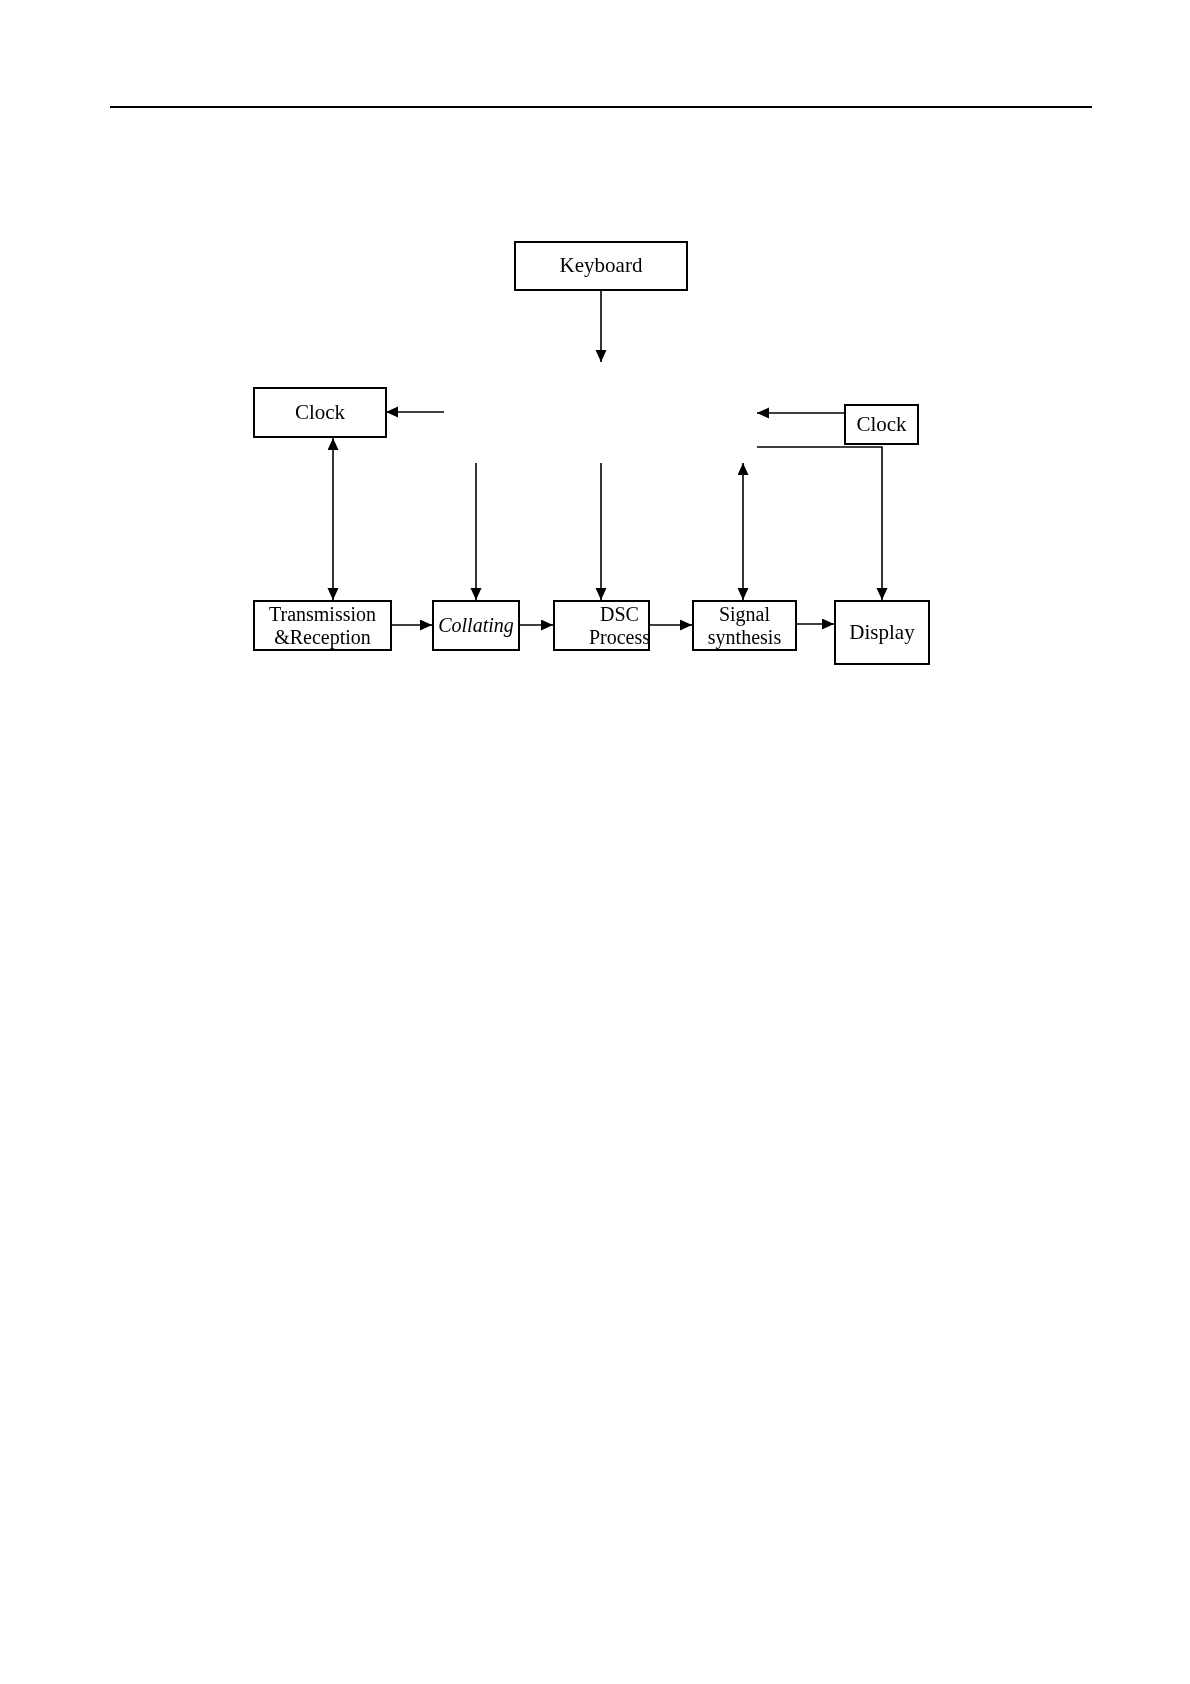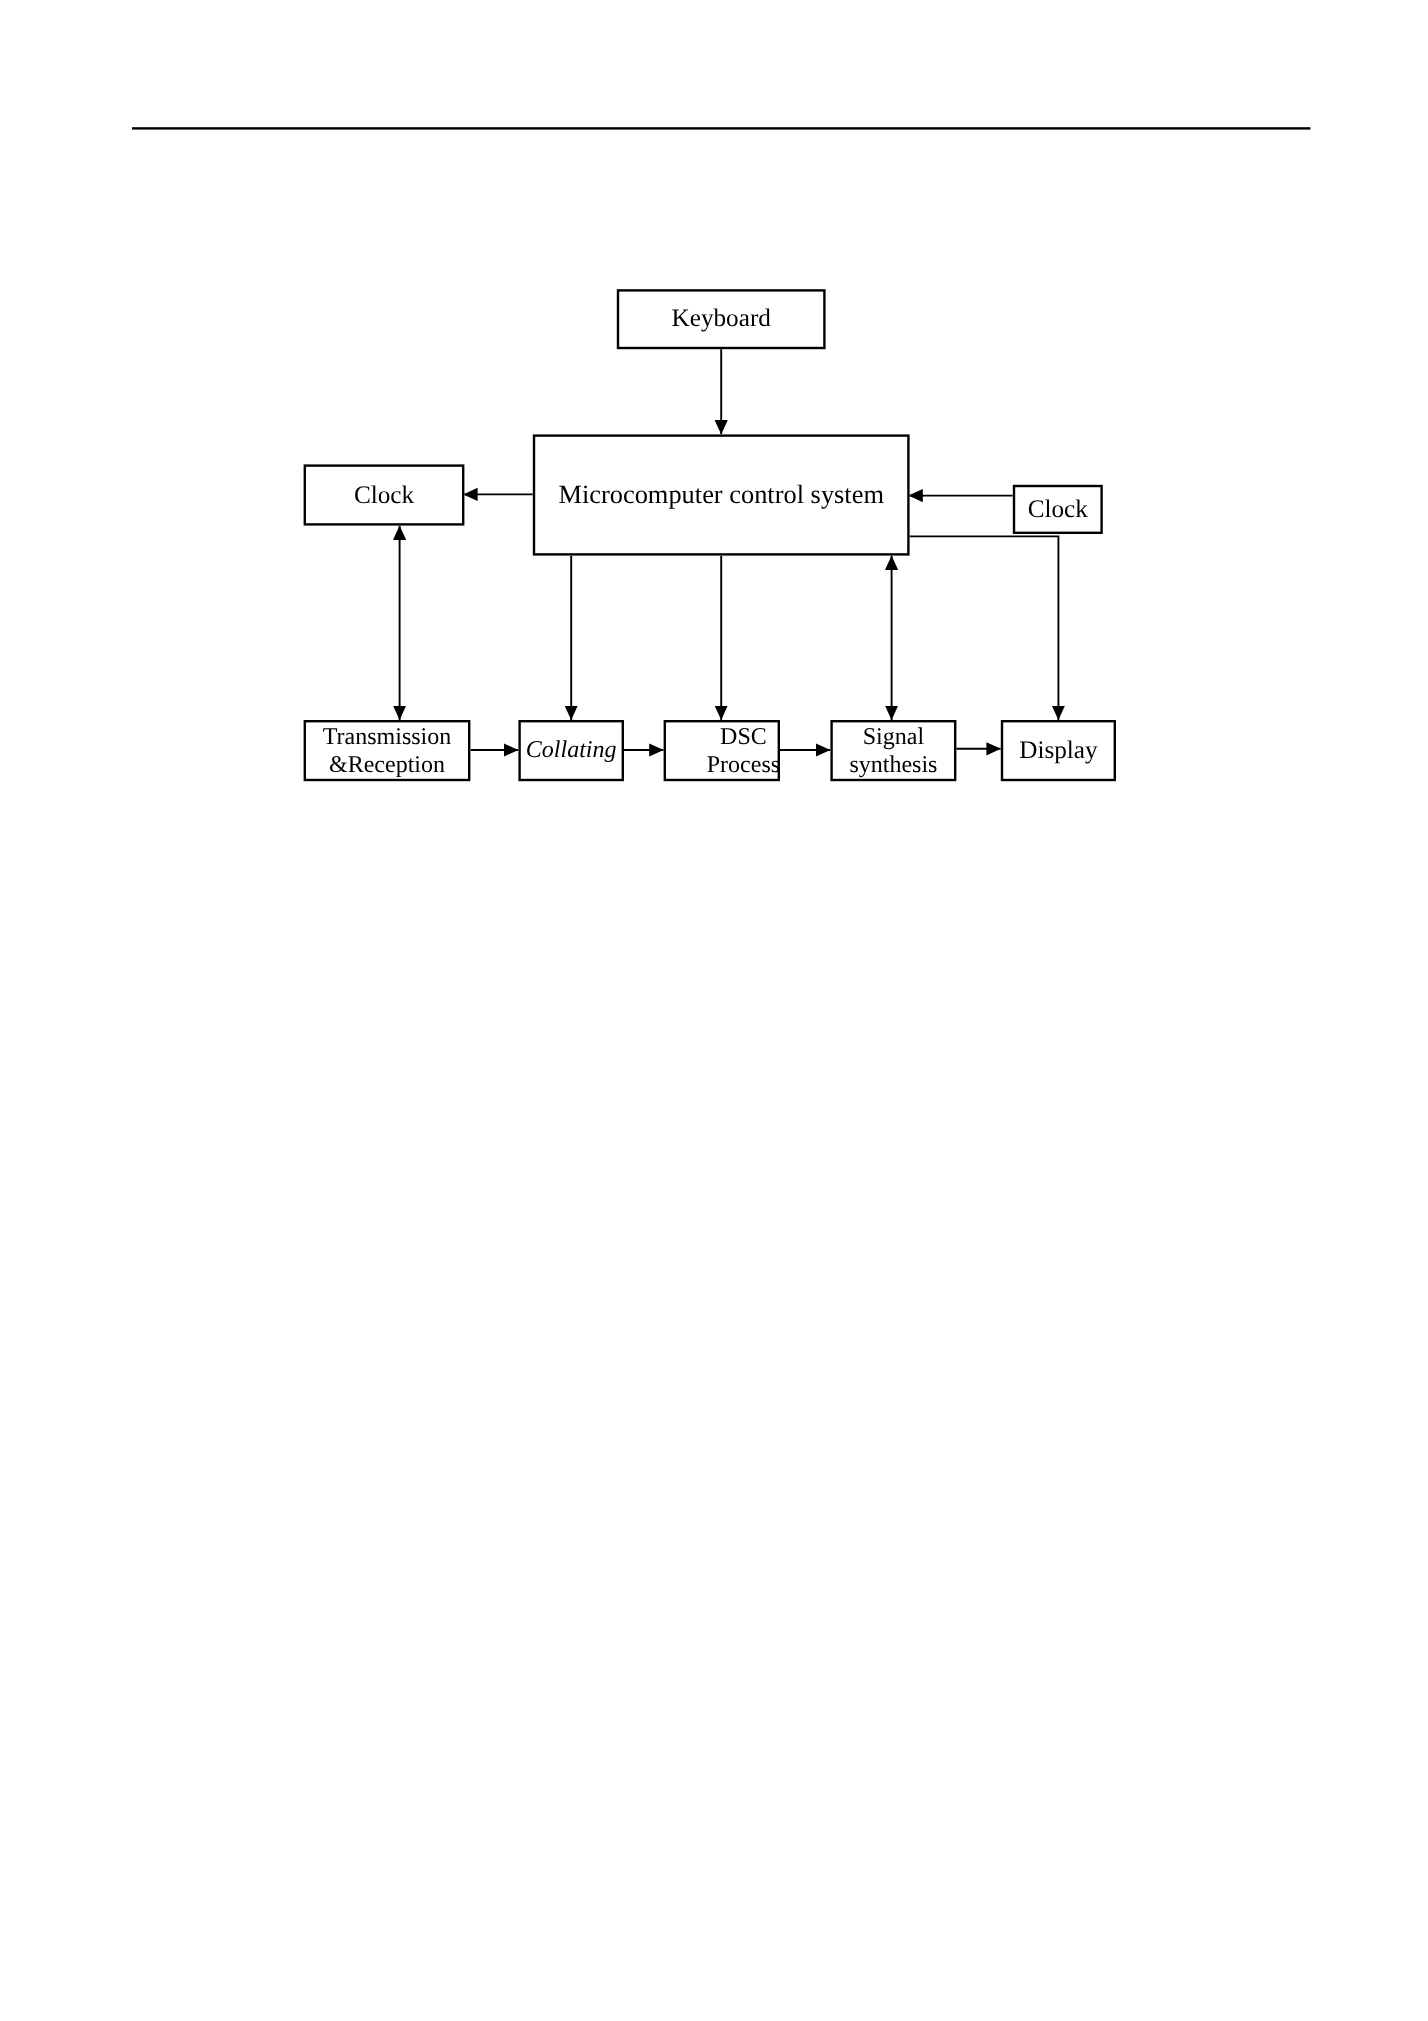--- a/index.html
+++ b/index.html
@@ -47,21 +47,21 @@
     white-space: nowrap;
   }
   #node-keyboard        { left: 514px; top: 241px; width: 174px; height: 50px; text-align: center; }
   #node-microcomputer   { left: 444px; top: 362px; width: 314px; height: 101px; font-size: 22px; }
   #node-probe           { left: 253px; top: 387px; width: 134px; height: 51px; }
   #node-clock           { left: 844px; top: 404px; width: 75px;  height: 41px; }
   #node-transmission    { left: 253px; top: 600px; width: 139px; height: 51px; font-size: 20px; }
   #node-collating       { left: 432px; top: 600px; width: 88px;  height: 51px; font-size: 20px; font-style: italic; }
   #node-dsc-process     { left: 553px; top: 600px; width: 97px;  height: 51px; font-size: 20px; padding-left: 36px; }
   #node-signal-synthesis{ left: 692px; top: 600px; width: 105px; height: 51px; font-size: 20px; }
-  #node-display         { left: 834px; top: 600px; width: 96px;  height: 51px; }
+  #node-display         { left: 834px; top: 600px; width: 96px;  height: 65px; }
 </style>
 </head>
 <body>
 
 <div id="page">
 
   <div id="header-rule"></div>
 
   <svg id="connectors" viewBox="0 0 1190 1684" xmlns="http://www.w3.org/2000/svg">
     <defs>
@@ -92,23 +92,20 @@
 
     <path d="M649,625 H692" stroke="#000000" stroke-width="1.6" fill="none" marker-end="url(#ah)"></path>
 
     <path d="M796,624 H834" stroke="#000000" stroke-width="1.6" fill="none" marker-end="url(#ah)"></path>
   </svg>
 
   <div class="node" id="node-keyboard">
     <span>Keyboard</span>
   </div>
 
-  <div class="node" id="node-microcomputer">
-    <span>Microcomputer control system</span>
-  </div>
 
   <div class="node" id="node-probe">
     <span>Clock</span>
   </div>
 
   <div class="node" id="node-clock">
     <span>Clock</span>
   </div>
 
   <div class="node" id="node-transmission">

